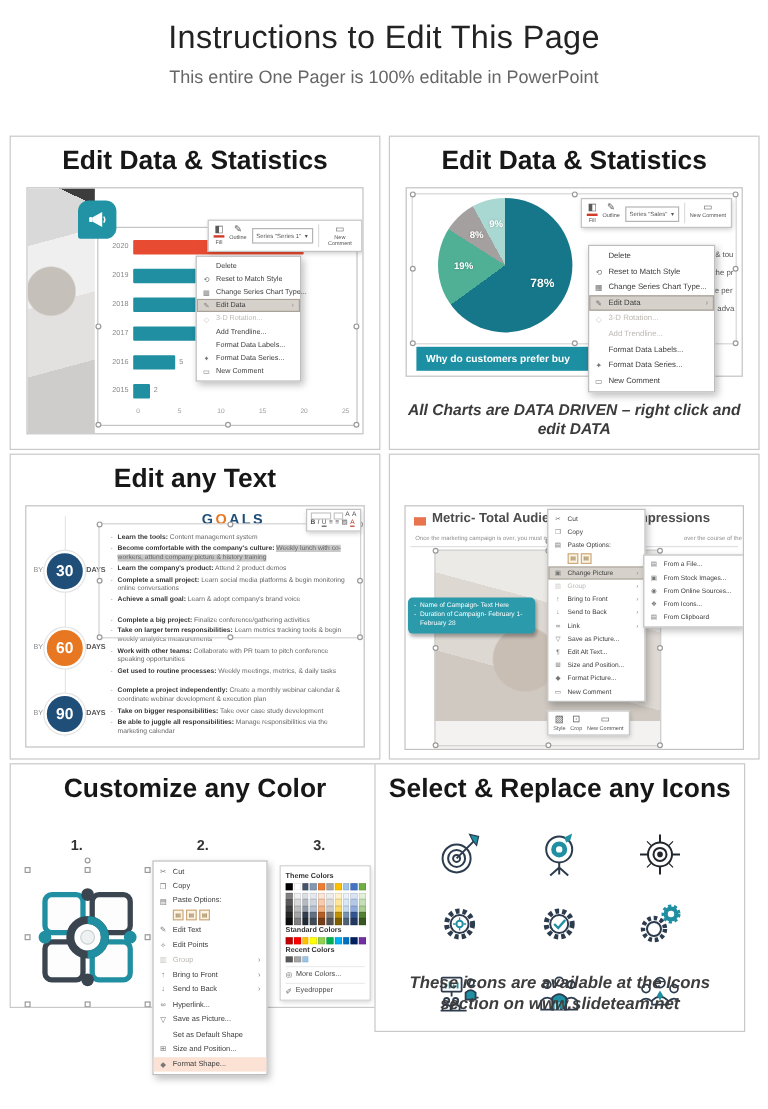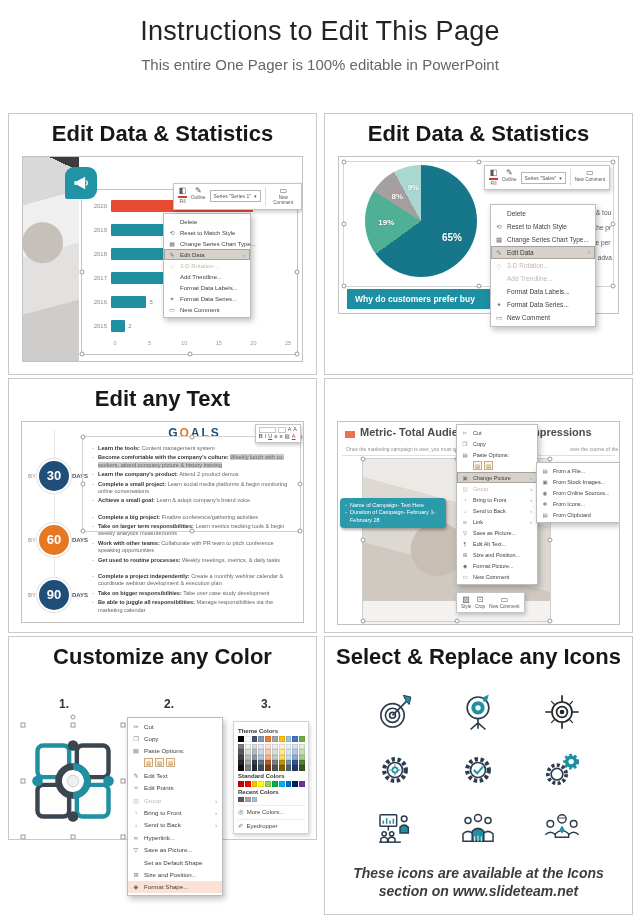--- a/index.html
+++ b/index.html
@@ -12,21 +12,21 @@
   .hdr h1{margin:0;font-size:27px;font-weight:400;color:#232323;letter-spacing:.3px}
   .hdr .sub{margin-top:9px;font-size:15px;color:#666}
 
   
   .panel{position:absolute;background:#fff;border:1px solid #c9c9c9}
   #p1{left:8px;top:113px;width:309px;height:262px}
   #p2{left:324px;top:113px;width:309px;height:262px}
   #p3{left:8px;top:378px;width:309px;height:255px}
   #p4{left:324px;top:378px;width:309px;height:255px}
   #p5{left:8px;top:636px;width:309px;height:204px}
-  #p6{left:324px;top:636px;width:309px;height:279px}
+  #p6{left:312px;top:636px;width:309px;height:224px}
   .ptitle{margin-top:7px;text-align:center;font-size:22px;font-weight:600;color:#171717}
   .shot{position:absolute;border:1px solid #c2c2c2;background:#fff}
   #p1shot{left:13px;top:42px;width:281px;height:206px;overflow:hidden}
   #p2shot{left:13px;top:42px;width:281px;height:158px}
   #p3shot{left:12px;top:42px;width:283px;height:202px;overflow:hidden}
   #p4shot{left:12px;top:42px;width:283px;height:204px;overflow:hidden}
 
   
   .selframe{position:absolute;border:1px solid #c4c4c4;z-index:1}
   .hdl{position:absolute;width:5px;height:5px;border:1px solid #9a9a9a;background:#fff;border-radius:50%;transform:translate(-50%,-50%);z-index:4}
@@ -317,21 +317,21 @@
           <div class="hdl" style="left: 100%; top: 0%;"></div>
           <div class="hdl" style="left: 0%; top: 50%;"></div>
           <div class="hdl" style="left: 100%; top: 50%;"></div>
           <div class="hdl" style="left: 0%; top: 100%;"></div>
           <div class="hdl" style="left: 50%; top: 100%;"></div>
           <div class="hdl" style="left: 100%; top: 100%;"></div>
         </div>
       <div id="pie-wrap">
         <div id="pie" style="background: conic-gradient(rgb(22, 119, 138) 0deg, rgb(22, 119, 138) 234deg, rgb(79, 176, 150) 234deg, rgb(79, 176, 150) 302.4deg, rgb(165, 160, 160) 302.4deg, rgb(165, 160, 160) 331.2deg, rgb(169, 216, 210) 331.2deg, rgb(169, 216, 210) 363.6deg);"></div>
         <div id="pie-labels">
-            <span class="big" style="left: 86.9357px; top: 71.7626px;">65%</span>
+            <span class="big" style="left: 86.9357px; top: 71.7626px;">78%</span>
             <span style="left: 21.2971px; top: 57.0906px;">19%</span>
             <span style="left: 32.2325px; top: 30.6902px;">8%</span>
             <span style="left: 48.4261px; top: 22.1162px;">9%</span>
           </div>
       </div>
       <div id="pie-legend">
           <div class="lgrow">
             <span class="lgsw" style="background: rgb(22, 119, 138);"></span>
             <span class="lgtx">To see &amp; tou</span>
           </div>
@@ -402,20 +402,21 @@
         </div>
         <div class="mi">
           <span class="ic">✦</span>
           <span class="lb">Format Data Series...</span>
         </div>
         <div class="mi">
           <span class="ic">▭</span>
           <span class="lb">New Comment</span>
         </div>
       </div>
+    <div class="caption">All Charts are DATA DRIVEN – right click and edit DATA</div>
   </section>
 
   <section class="panel" id="p3">
     <div class="ptitle">Edit any Text</div>
     <div class="shot" id="p3shot">
       <div class="tline"></div>
       <div class="selframe" id="p3frame">
           <div class="hdl" style="left: 0%; top: 0%;"></div>
           <div class="hdl" style="left: 50%; top: 0%;"></div>
           <div class="hdl" style="left: 100%; top: 0%;"></div>

